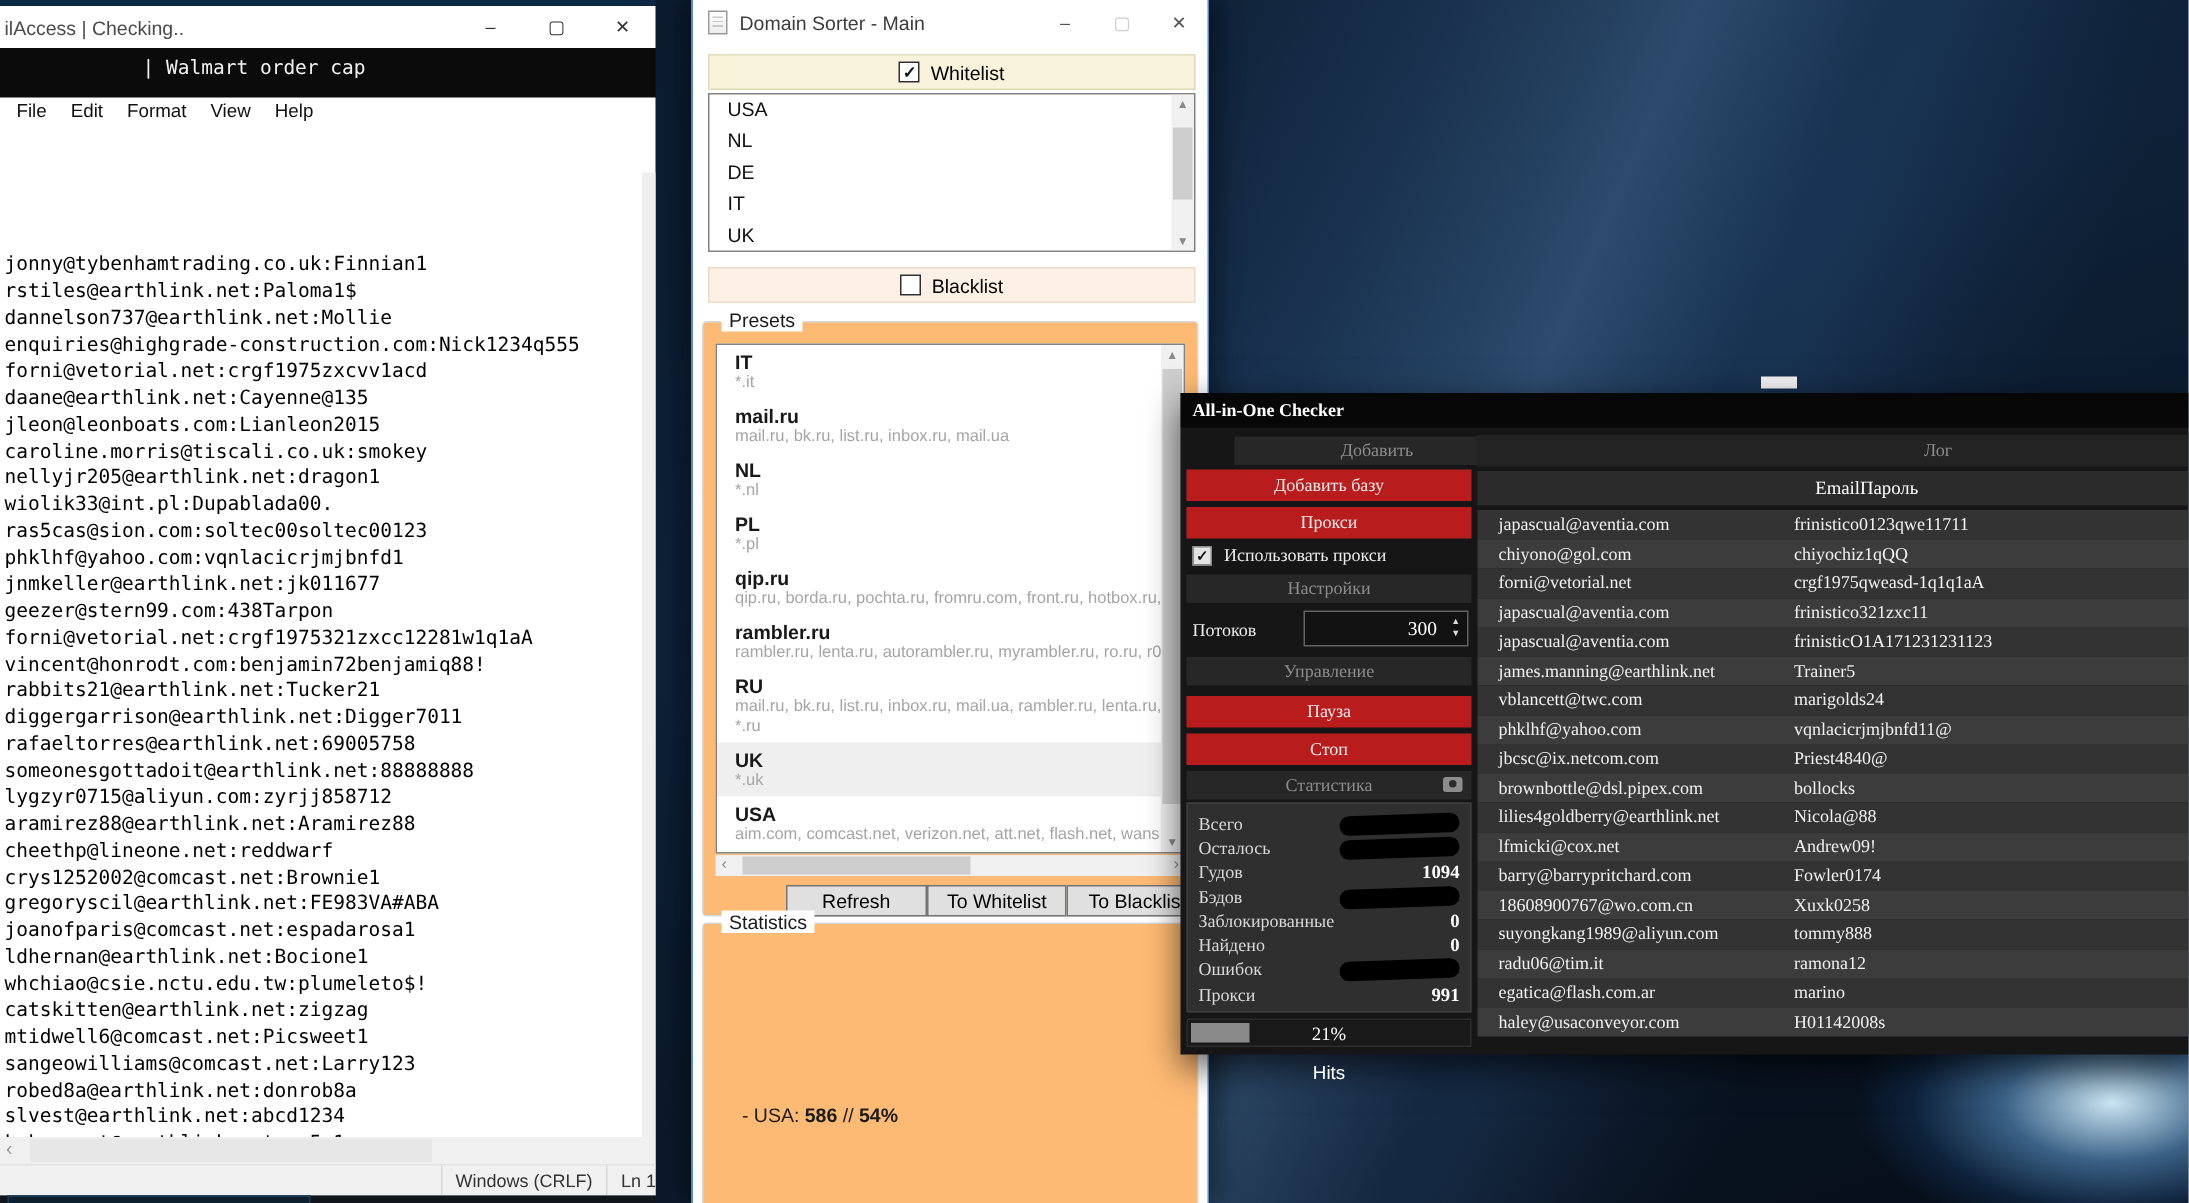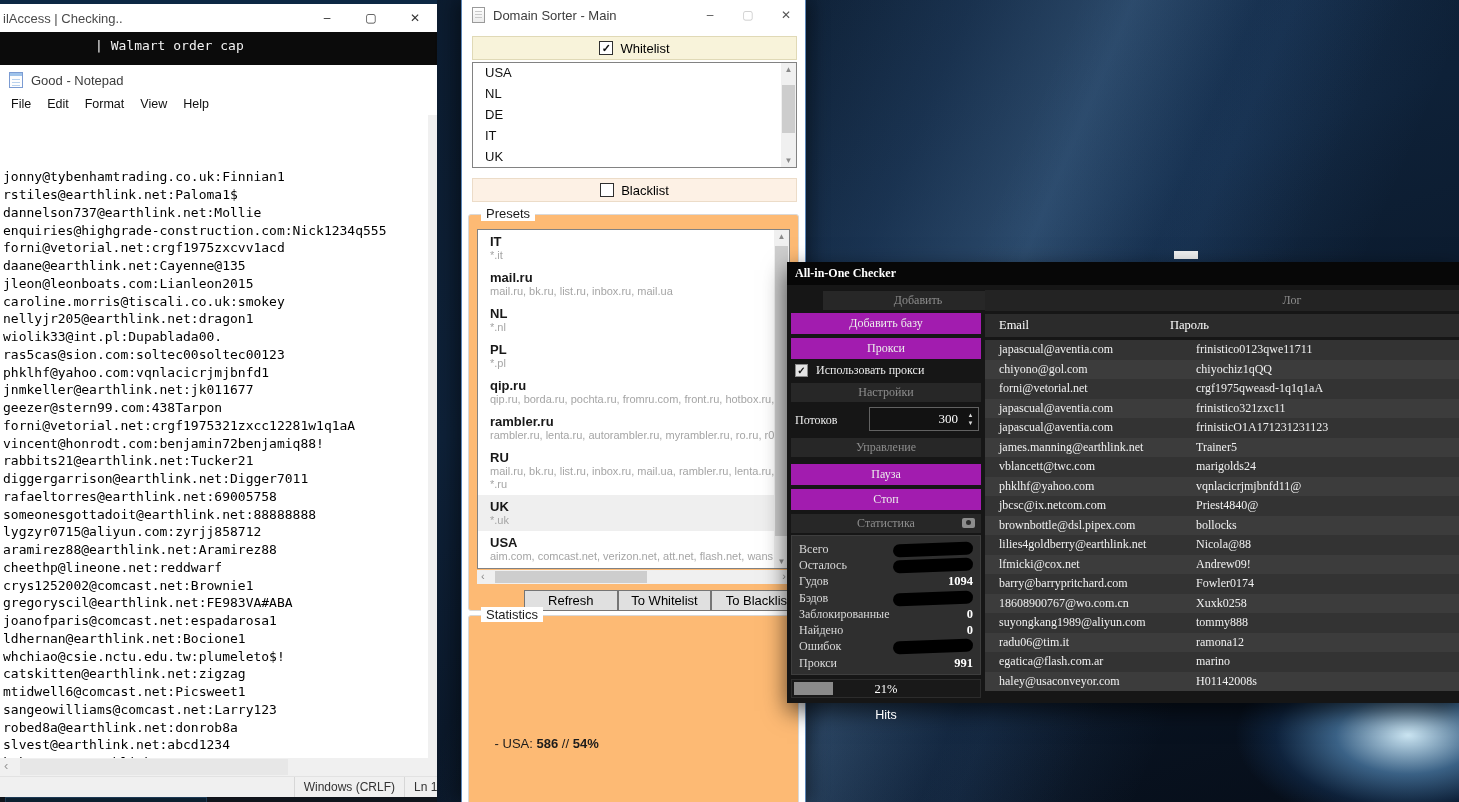--- a/index.html
+++ b/index.html
@@ -93,42 +93,42 @@
   .win-btn{width:101px;height:21px;background:#e0e0e0;border:1px solid #757575;font-size:13px;color:#000;font-family:inherit;}
 
   .stat-lines{position:absolute;left:22px;top:18px;right:6px;font-size:13px;color:#1c1c1c;line-height:20px;white-space:pre;}
   .stat-line b{font-weight:bold;}
 
   
   .checker-win{position:absolute;left:787px;top:262px;width:672px;height:441px;background:#161616;overflow:hidden;box-shadow:0 8px 22px rgba(0,0,0,.65);font-family:Liberation Serif, serif;}
   .chk-titlebar{position:absolute;left:0;top:0;right:0;height:23px;background:#070707;color:#fff;font-size:12px;font-weight:bold;display:flex;align-items:center;padding-left:8px;}
   .chk-left{position:absolute;left:4px;top:23px;width:190px;height:418px;}
   .chk-header{position:absolute;left:0;width:100%;height:19px;background:#272727;color:#8d8d8d;font-size:12px;display:flex;align-items:center;justify-content:center;}
-  .chk-btn{position:absolute;left:0;width:100%;height:21px;background:#a21caf;color:#ececec;font-size:12px;display:flex;align-items:center;justify-content:center;}
+  .chk-btn{position:absolute;left:0;width:100%;height:21px;background:#b91c1c;color:#ececec;font-size:12px;display:flex;align-items:center;justify-content:center;}
   .chk-check-row{position:absolute;left:0;width:100%;display:flex;align-items:center;color:#ececec;font-size:12px;}
   .chk-cb{width:13px;height:13px;background:#e4e4e4;border:1px solid #8a8a8a;margin:0 8px 0 4px;display:flex;align-items:center;justify-content:center;font-size:10px;font-weight:bold;color:#111;}
   .threads-row{position:absolute;left:0;width:100%;height:26px;color:#ececec;font-size:12px;}
   .threads-label{position:absolute;left:4px;top:6px;}
   .spinner{position:absolute;right:2px;top:0;width:110px;height:24px;background:#121212;border:1px solid #626262;display:flex;align-items:center;}
   .spin-val{flex:1;text-align:right;color:#fff;font-size:13px;padding-right:5px;}
   .spin-arrows{width:15px;display:flex;flex-direction:column;align-items:center;gap:3px;font-size:6px;color:#dcdcdc;line-height:5px;}
   .cam-icon{position:absolute;right:6px;top:4px;width:13px;height:10px;background:#8d8d8d;border-radius:2px;}
   .cam-icon::after{content:"";position:absolute;left:4px;top:2px;width:5px;height:5px;border-radius:50%;background:#2c2c2c;}
   .cstats{position:absolute;left:0;width:100%;height:140px;background:#2f2f2f;border:1px solid #3e3e3e;padding-top:5px;}
   .cstat-row{display:flex;align-items:center;height:16.3px;padding:0 7px;font-size:12px;color:#d9d9d9;}
   .cstat-val{margin-left:auto;display:flex;align-items:center;font-weight:bold;color:#fff;font-size:12.5px;}
   .redact{width:80px;height:13px;background:#000;border-radius:7px;transform:rotate(-2deg);}
   .cprog{position:absolute;left:0;width:100%;height:19px;background:#191919;border:1px solid #2c2c2c;}
   .cprog-fill{position:absolute;left:2px;top:2px;bottom:2px;background:#8a8a8a;}
   .cprog-label{position:absolute;left:0;width:100%;top:2px;text-align:center;color:#fff;font-size:12.5px;}
 
   .chk-right{position:absolute;left:198px;top:23px;width:614px;height:418px;}
   .log-header{position:absolute;left:0;top:5px;width:100%;height:21px;background:#232323;color:#8d8d8d;font-size:12px;display:flex;align-items:center;justify-content:center;}
   .log-cols{position:absolute;left:0;top:29px;width:100%;height:23px;background:#2b2b2b;color:#fff;font-size:12.5px;display:flex;align-items:center;}
-  .col-email{padding-left:14px;width:185px;}
+  .col-email{padding-left:14px;width:255px;text-align:right;}
   .col-pass{padding-left:0;}
   .log-rows{position:absolute;left:0;top:55px;width:100%;}
   .log-row{display:flex;align-items:center;height:19.5px;font-size:12px;color:#f1f1f1;}
   .log-row:nth-child(even){background:#3c3c3c;}
   .log-row:nth-child(odd){background:#333333;}
   .log-email{padding-left:14px;width:211px;white-space:nowrap;overflow:hidden;}
   .log-pass{white-space:nowrap;overflow:hidden;}
 
   .hits{position:absolute;left:858px;top:708px;width:56px;text-align:center;color:#fff;font-size:12.5px;}
   .white-sliver{position:absolute;left:1174px;top:251px;width:24px;height:8px;background:#f2f2f2;}
@@ -147,24 +147,20 @@
         <span class="win-ctl">▢</span>
         <span class="win-ctl">✕</span>
       </span>
     </div>
     <div class="console-body">
       <span class="console-line">| Walmart order cap</span>
     </div>
   </div>
 
   <div class="notepad-win">
-    <div class="np-titlebar">
-      <span class="np-icon"></span>
-      <span class="np-title">Good - Notepad</span>
-    </div>
     <div class="np-menubar">
 
     <span class="np-menu-item">File</span>
         <span class="np-menu-item">Edit</span>
         <span class="np-menu-item">Format</span>
         <span class="np-menu-item">View</span>
         <span class="np-menu-item">Help</span>
       </div>
     <div class="np-text">
       

